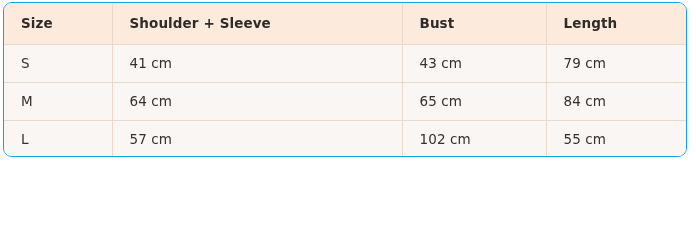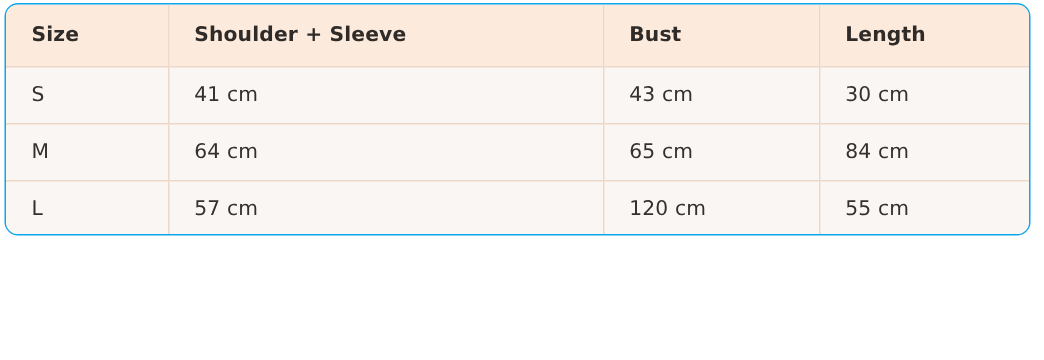--- a/index.html
+++ b/index.html
@@ -95,29 +95,29 @@
         <th>Shoulder + Sleeve</th>
         <th>Bust</th>
         <th>Length</th>
       </tr>
     </thead>
     <tbody>
       <tr>
         <td>S</td>
         <td>41 cm</td>
         <td>43 cm</td>
-        <td>30 cm</td>
+        <td>79 cm</td>
       </tr>
       <tr>
         <td>M</td>
         <td>64 cm</td>
         <td>65 cm</td>
         <td>84 cm</td>
       </tr>
       <tr>
         <td>L</td>
         <td>57 cm</td>
-        <td>120 cm</td>
+        <td>102 cm</td>
         <td>55 cm</td>
       </tr>
     </tbody>
   </table>
 </div>
 
 </body></html>

